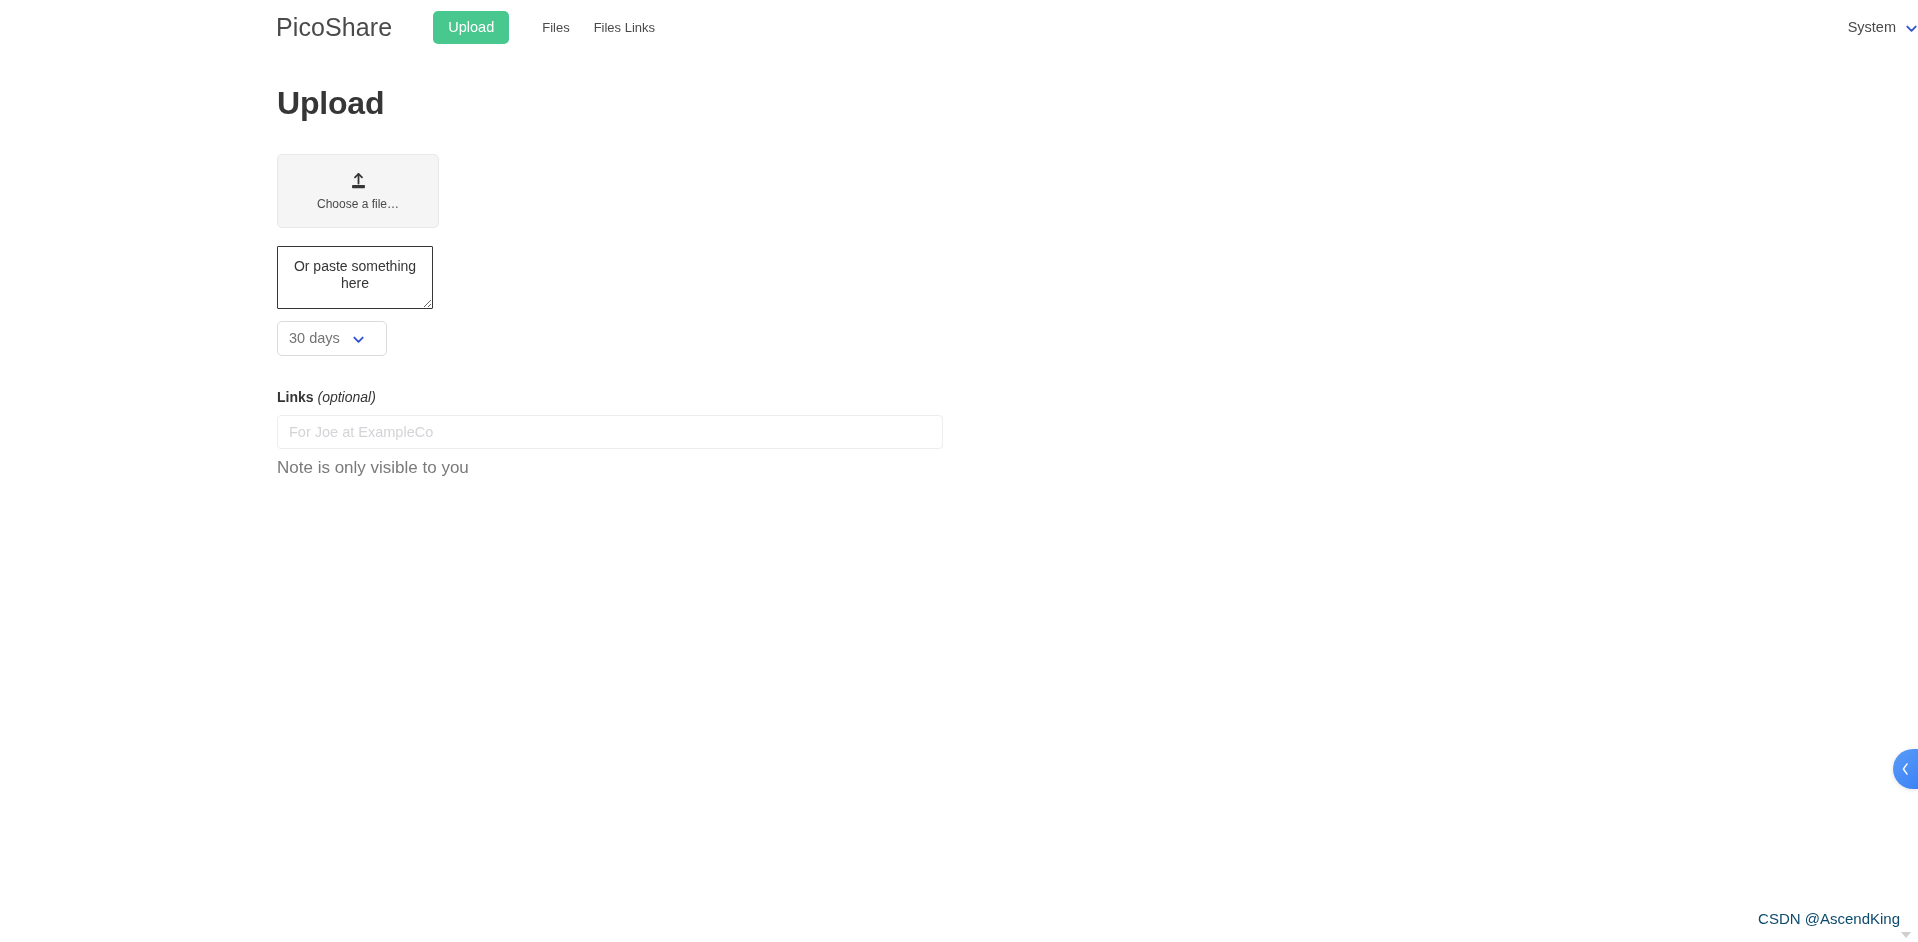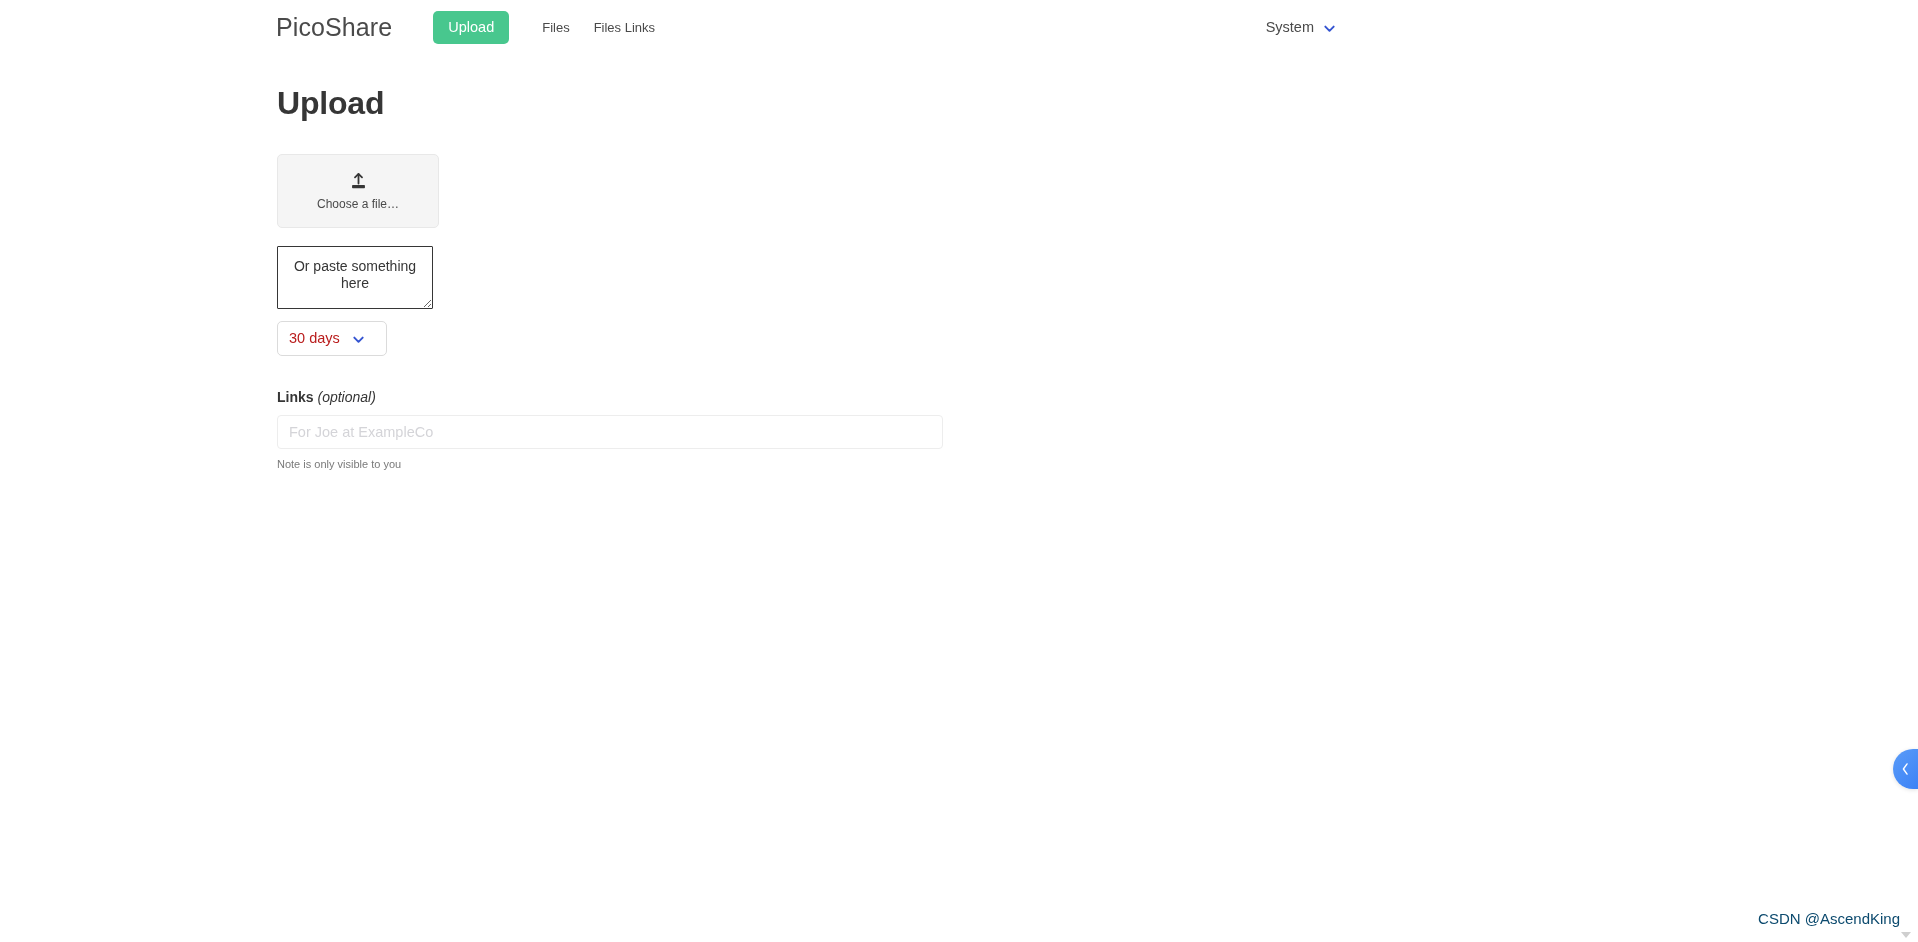--- a/index.html
+++ b/index.html
@@ -68,21 +68,20 @@
   }
   .nav-link.first { margin-left: 33px; }
 
   .nav-right {
     position: absolute;
     right: 0;
     top: 0;
     height: 55px;
     display: flex;
     align-items: center;
-    padding-right: 582px;
   }
   .sys-menu {
     display: flex;
     align-items: center;
     cursor: pointer;
     gap: 9px;
   }
   .sys-label {
     font-size: 14.5px;
     color: #4a4a4a;
@@ -173,21 +172,21 @@
     border: 1px solid #dbdbdb;
     border-radius: 5px;
     background: #ffffff;
     display: flex;
     align-items: center;
     padding: 0 10px 0 11px;
     cursor: pointer;
   }
   .select-value {
     font-size: 14.5px;
-    color: #b91c1c;
+    color: #737373;
     line-height: 1;
   }
   .select-chev {
     margin-left: 12px;
     width: 13px;
     height: 13px;
     display: inline-block;
   }
 
   .note-input {
@@ -201,21 +200,21 @@
     font-size: 14.5px;
     color: #363636;
     padding: 0 11px;
     outline: none;
     display: block;
   }
   .note-input::placeholder { color: #d4d4d8; opacity: 1; }
 
   .help-text {
     margin-top: 10px;
-    font-size: 11px;
+    font-size: 17px;
     color: #7a7a7a;
     line-height: 1;
   }
 
   
   .side-tab {
     position: absolute;
     right: 0;
     top: 749px;
     width: 25px;

